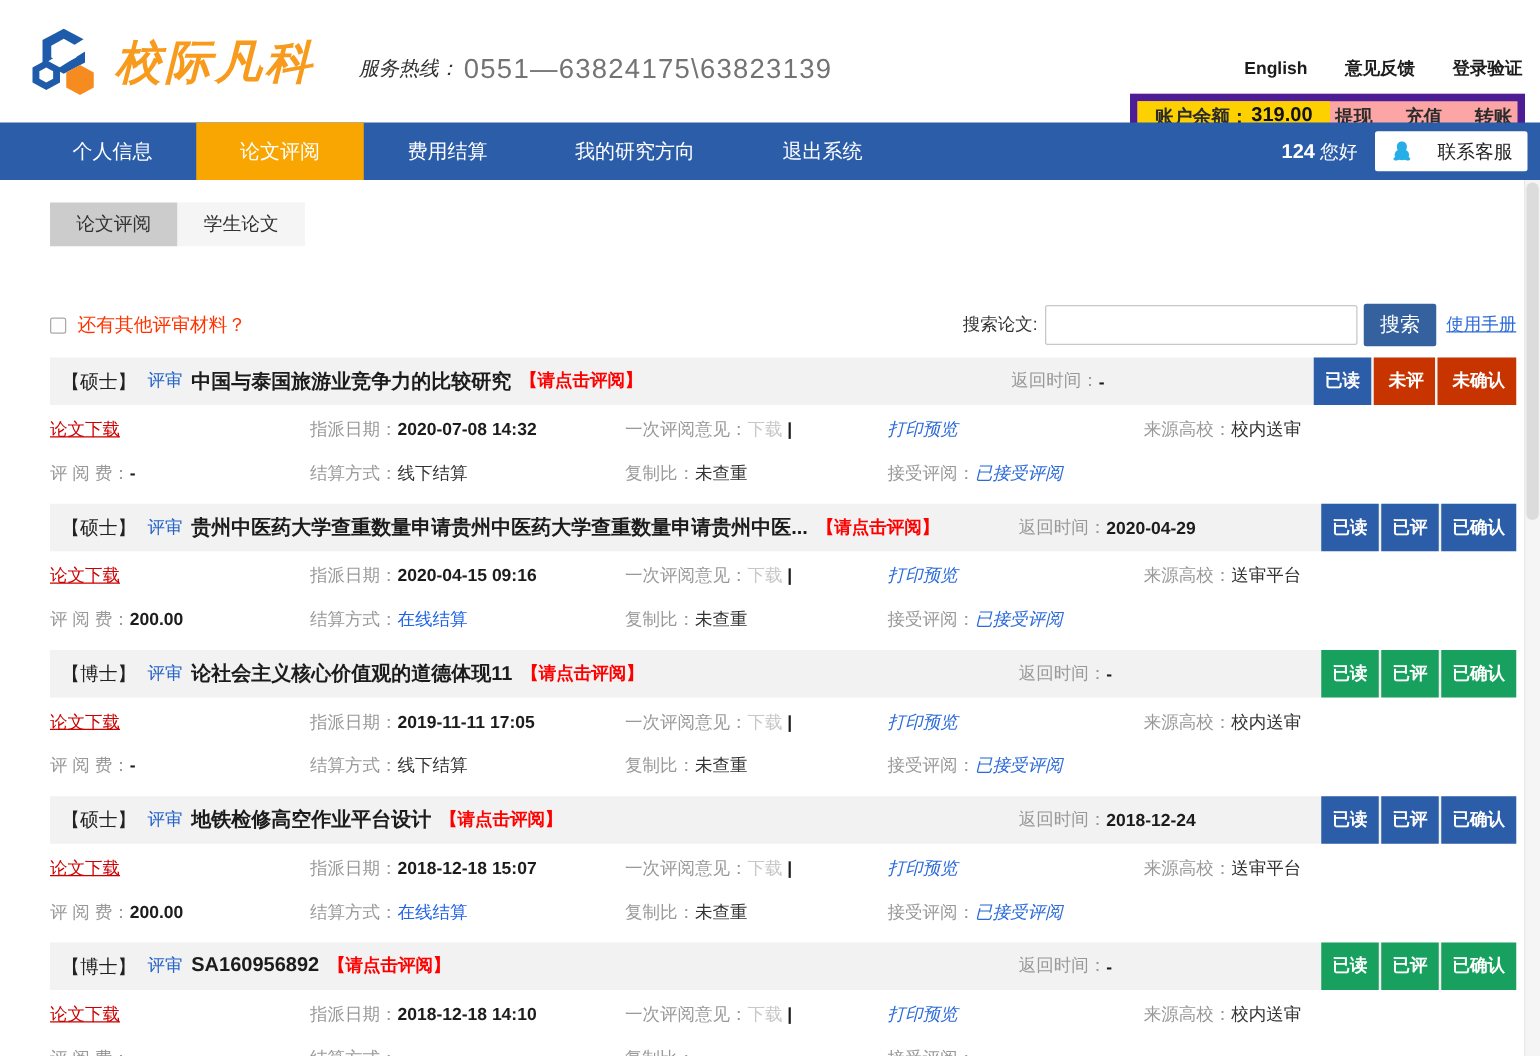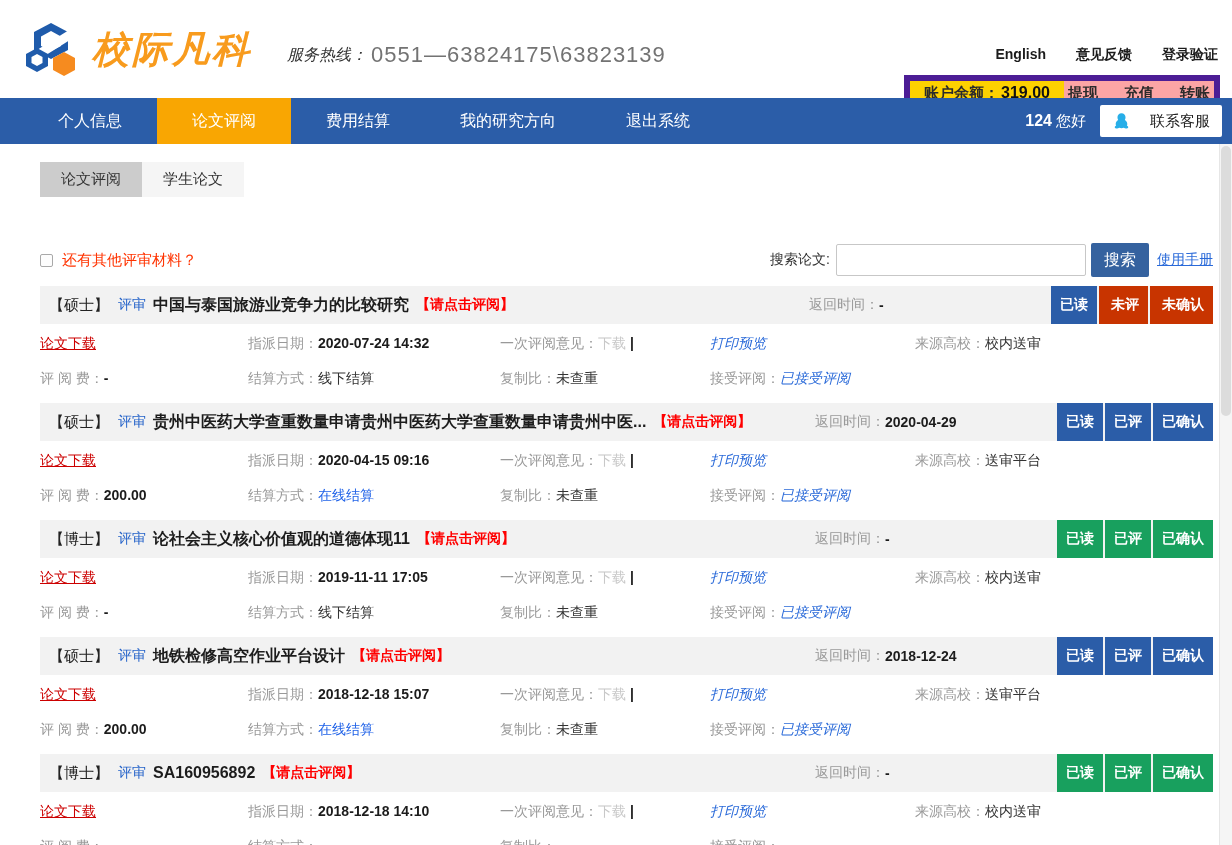--- a/index.html
+++ b/index.html
@@ -191,21 +191,21 @@
             <span class="status blue">已读</span>
             <span class="status red">未评</span>
             <span class="status red">未确认</span>
           </span>
     </div>
     <div class="detail-line">
       <span class="c1">
         <span class="dl-link">论文下载</span>
       </span>
       <span class="c2">
-        <span class="lbl">指派日期：</span><span class="val">2020-07-24 14:32</span>
+        <span class="lbl">指派日期：</span><span class="val">2020-07-08 14:32</span>
       </span>
       <span class="c3">
         <span class="lbl">一次评阅意见：</span><span class="muted">下载</span> <span class="pipe">|</span>
       </span>
       <span class="c4">
         <span class="link">打印预览</span>
       </span>
       <span class="c5">
         <span class="lbl">来源高校：</span><span class="val2">校内送审</span>
       </span>

